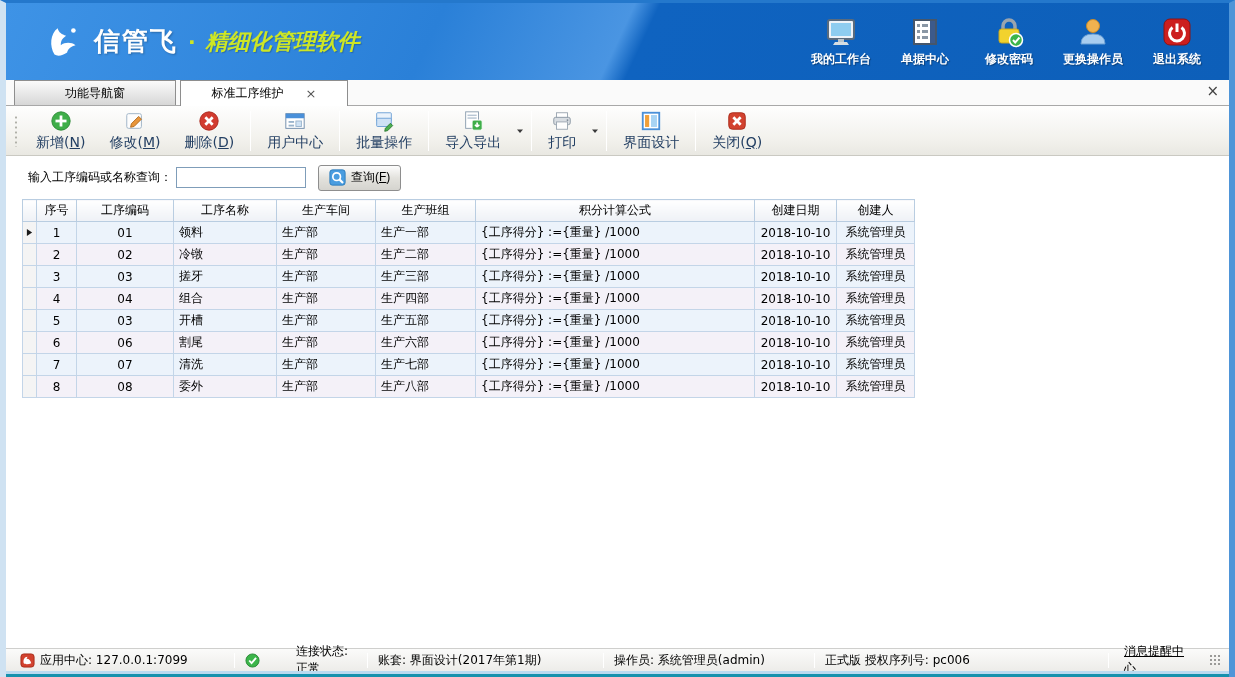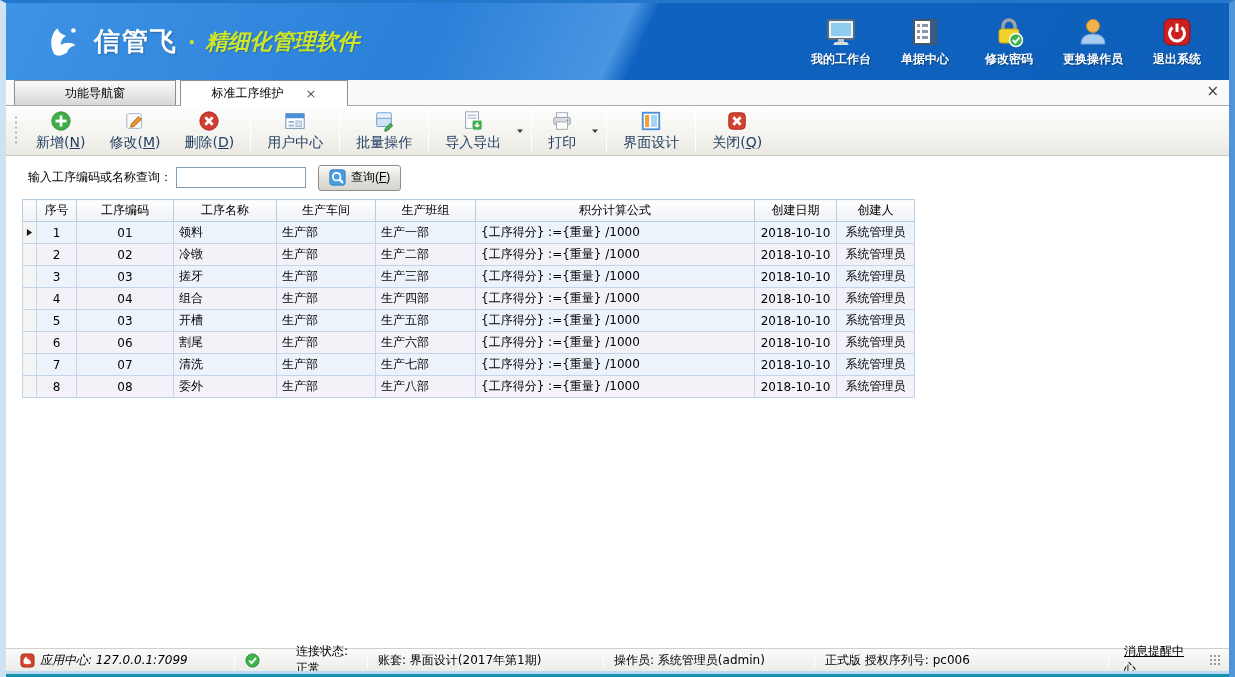--- a/index.html
+++ b/index.html
@@ -377,21 +377,21 @@
             <td class="al">生产八部</td>
             <td class="al">{工序得分} :={重量} /1000</td>
             <td class="ac">2018-10-10</td>
             <td class="ac">系统管理员</td>
           </tr>
         </tbody>
       </table>
   </div>
 
   <div class="statusbar" id="statusbar">
-      <div class="sitem" style="width: 204px; font-style: italic;">
+      <div class="sitem" style="width: 204px;">
         <span class="icon"><svg viewBox="0 0 16 16">
             <rect x="1" y="1" width="14" height="14" rx="3" fill="#d2422f" stroke="#a82a18"></rect>
             <path d="M4 11 C3 7 5 4 8 4 L7 6.2 C10 6.2 11 8 12 11 C9 12.2 5 12.2 4 11 Z" fill="#fff"></path>
           </svg></span>
         <span class="txt">应用中心: 127.0.0.1:7099</span>
       </div>
       <div class="ssep"></div>
       <div class="sitem" style="width: 112px; gap: 36px;">
         <span class="icon"><svg viewBox="0 0 16 16">
             <circle cx="8" cy="8" r="7" fill="#3cb54a" stroke="#2a8a36"></circle>

